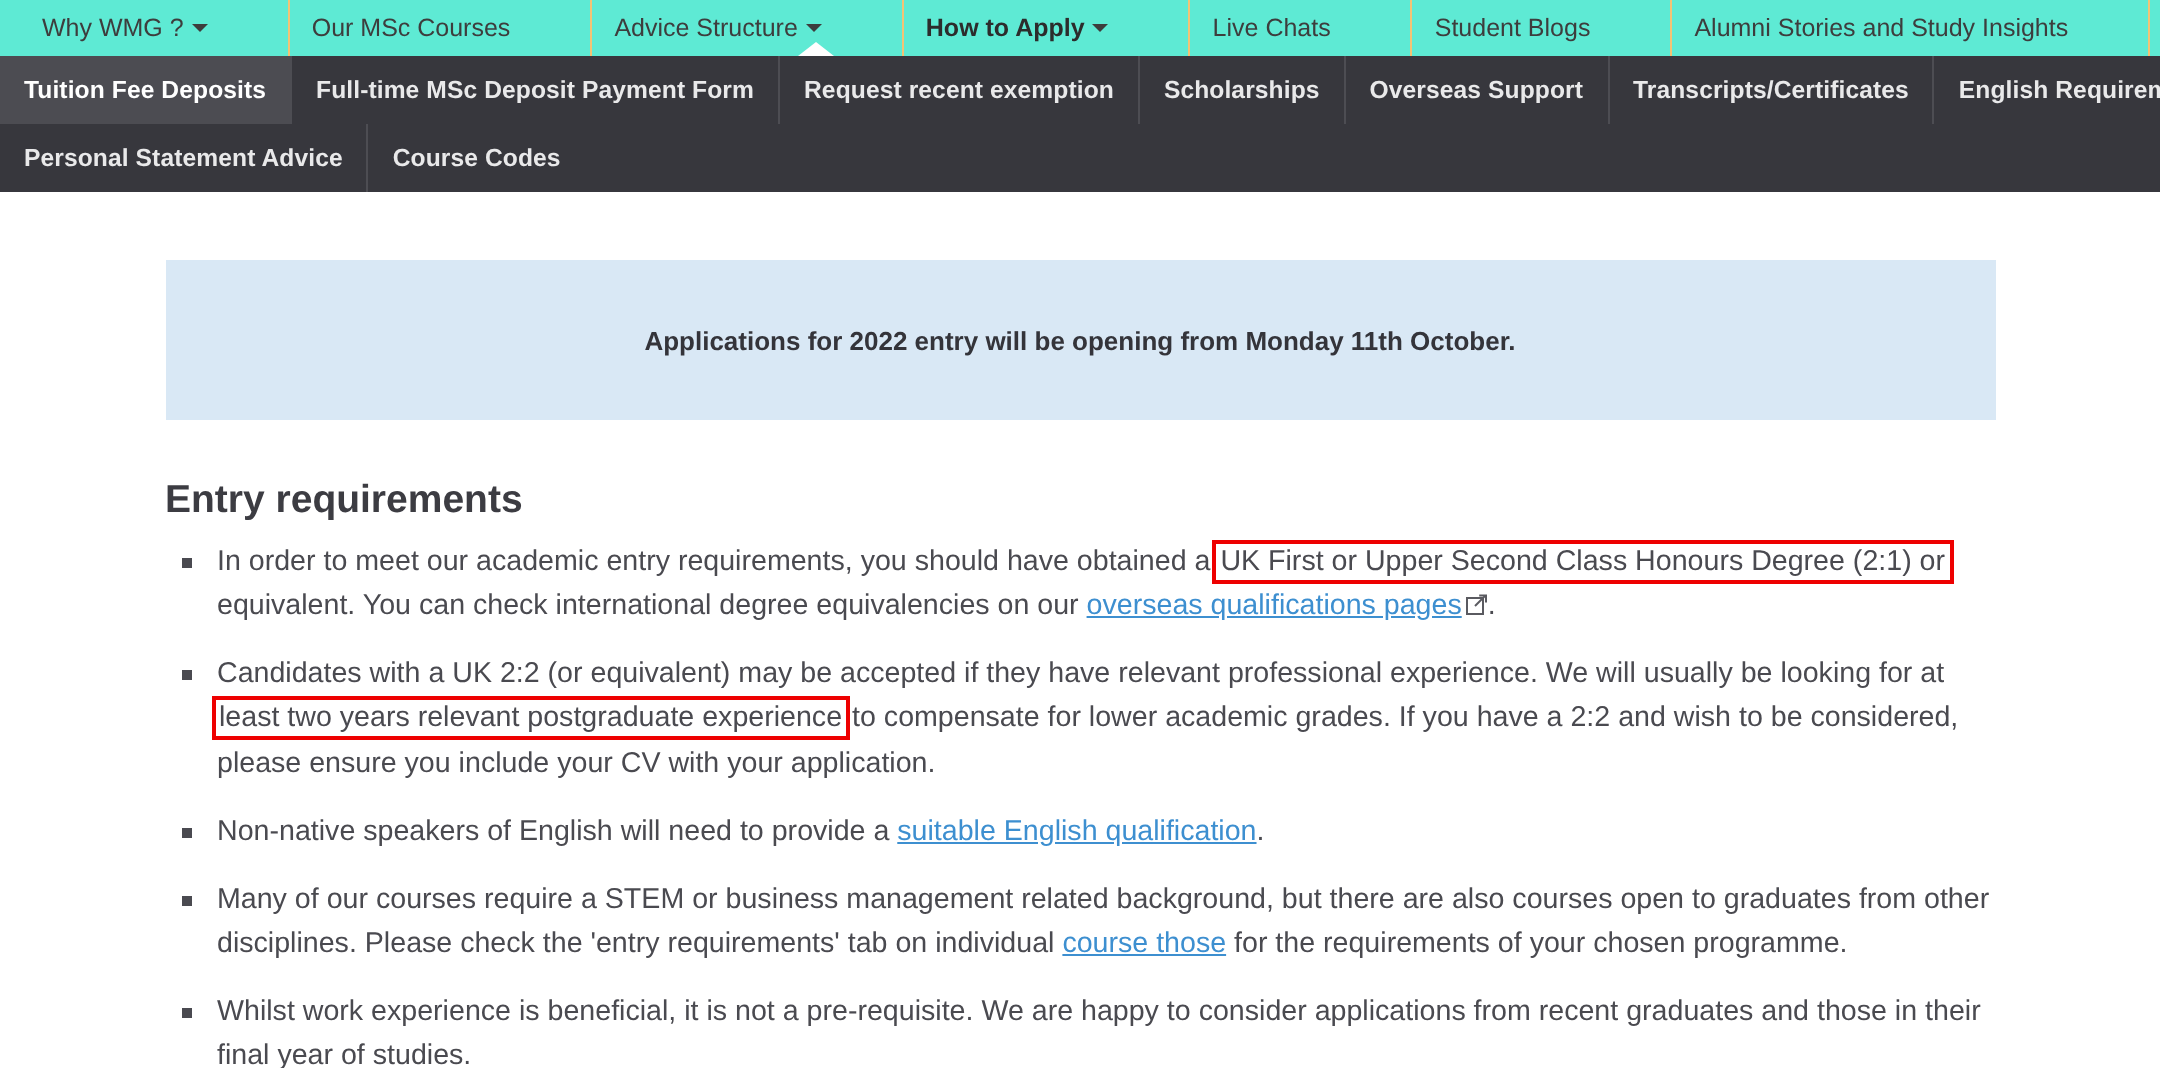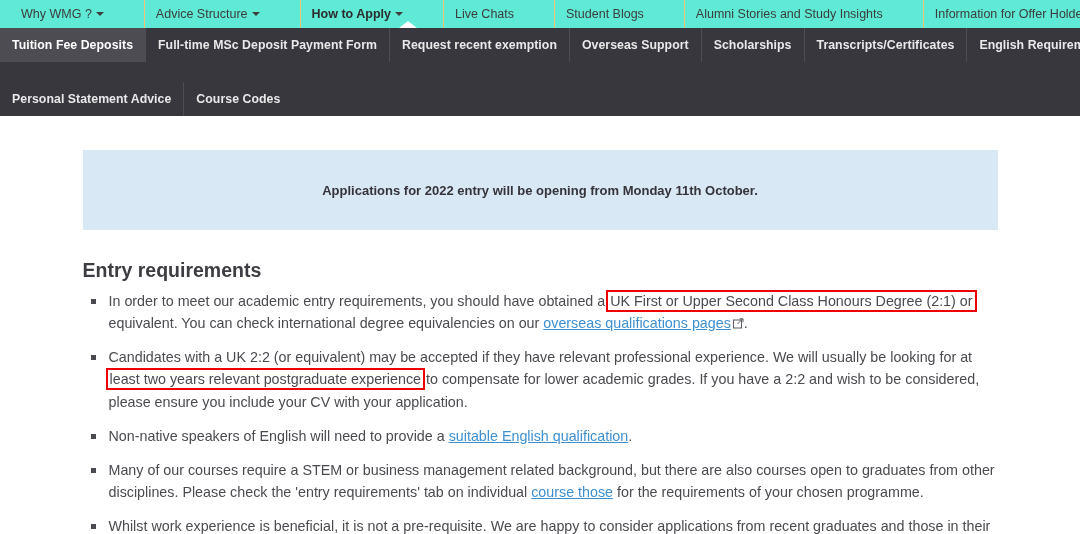--- a/index.html
+++ b/index.html
@@ -56,21 +56,20 @@
   }
 
   
   .subnav {
     background: #37373d;
     padding: 0 0 0 0;
     display: flex;
     flex-wrap: wrap;
     align-items: stretch;
     min-height: 68px;
-    gap: 20px;
   }
   .subnav-row {
     display: flex;
     width: 100%;
     align-items: stretch;
     height: 34px;
   }
   .subnav-item {
     display: flex;
     align-items: center;
@@ -162,20 +161,23 @@
 </style>
 </head>
 <body>
 
 <nav class="topnav">
   <div class="topnav-item">
     <span>Why WMG ?</span>
     <span class="caret-down"></span>
   </div>
   <div class="topnav-item">
+    <span>Our MSc Courses</span>
+  </div>
+  <div class="topnav-item">
     <span>Advice Structure</span>
     <span class="caret-down"></span>
   </div>
   <div class="topnav-item active">
     <span>How to Apply</span>
     <span class="caret-down"></span>
   </div>
   <div class="topnav-item">
     <span>Live Chats</span>
   </div>
@@ -197,24 +199,24 @@
     <div class="subnav-item active">
       <span>Tuition Fee Deposits</span>
     </div>
     <div class="subnav-item">
       <span>Full-time MSc Deposit Payment Form</span>
     </div>
     <div class="subnav-item">
       <span>Request recent exemption</span>
     </div>
     <div class="subnav-item">
+      <span>Scholarships</span>
+    </div>
+    <div class="subnav-item">
       <span>Overseas Support</span>
-    </div>
-    <div class="subnav-item">
-      <span>Scholarships</span>
     </div>
     <div class="subnav-item">
       <span>Transcripts/Certificates</span>
     </div>
     <div class="subnav-item">
       <span>English Requirements</span>
     </div>
 
   </div>
   <div class="subnav-row">

